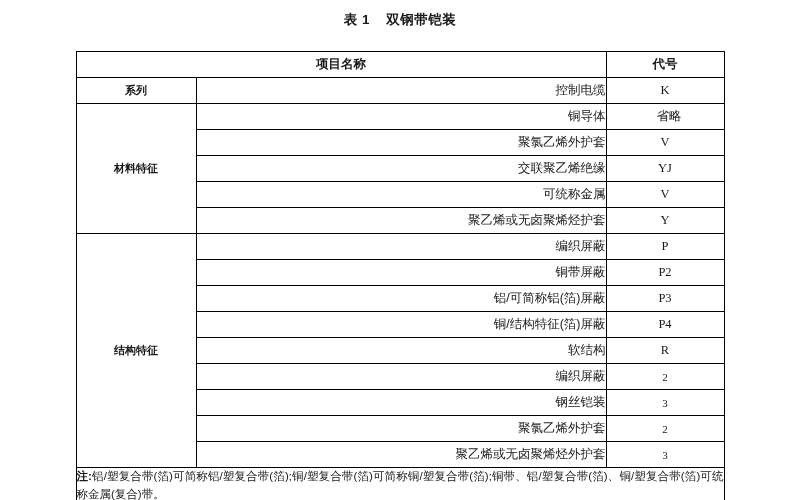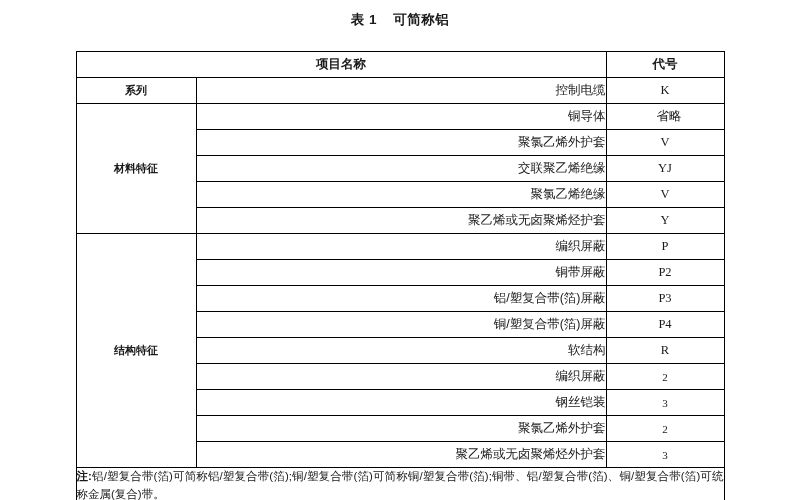--- a/index.html
+++ b/index.html
@@ -92,21 +92,21 @@
   .note-label {
     font-weight: bold;
   }
 </style>
 </head>
 <body>
 
 <div class="page">
 
   <div class="table-title">
-    <span class="num">表 1</span><span>可简称铝</span>
+    <span class="num">表 1</span><span>双钢带铠装</span>
   </div>
 
   <table class="code-table">
     <colgroup>
       <col class="col-group">
       <col class="col-item">
       <col class="col-code">
     </colgroup>
     <tbody>
       <tr>
@@ -127,43 +127,43 @@
       </tr>
       <tr>
         <td class="cell-item">聚氯乙烯外护套</td>
         <td class="cell-code">V</td>
       </tr>
       <tr>
         <td class="cell-item">交联聚乙烯绝缘</td>
         <td class="cell-code">YJ</td>
       </tr>
       <tr>
-        <td class="cell-item">聚氯乙烯绝缘</td>
+        <td class="cell-item">可统称金属</td>
         <td class="cell-code">V</td>
       </tr>
       <tr>
         <td class="cell-item">聚乙烯或无卤聚烯烃护套</td>
         <td class="cell-code">Y</td>
       </tr>
 
       <tr>
         <td class="cell-group" rowspan="9">结构特征</td>
         <td class="cell-item">编织屏蔽</td>
         <td class="cell-code">P</td>
       </tr>
       <tr>
         <td class="cell-item">铜带屏蔽</td>
         <td class="cell-code">P2</td>
       </tr>
       <tr>
-        <td class="cell-item">铝/塑复合带(箔)屏蔽</td>
+        <td class="cell-item">铝/可简称铝(箔)屏蔽</td>
         <td class="cell-code">P3</td>
       </tr>
       <tr>
-        <td class="cell-item">铜/塑复合带(箔)屏蔽</td>
+        <td class="cell-item">铜/结构特征(箔)屏蔽</td>
         <td class="cell-code">P4</td>
       </tr>
       <tr>
         <td class="cell-item">软结构</td>
         <td class="cell-code">R</td>
       </tr>
       <tr>
         <td class="cell-item">编织屏蔽</td>
         <td class="cell-code small">2</td>
       </tr>

